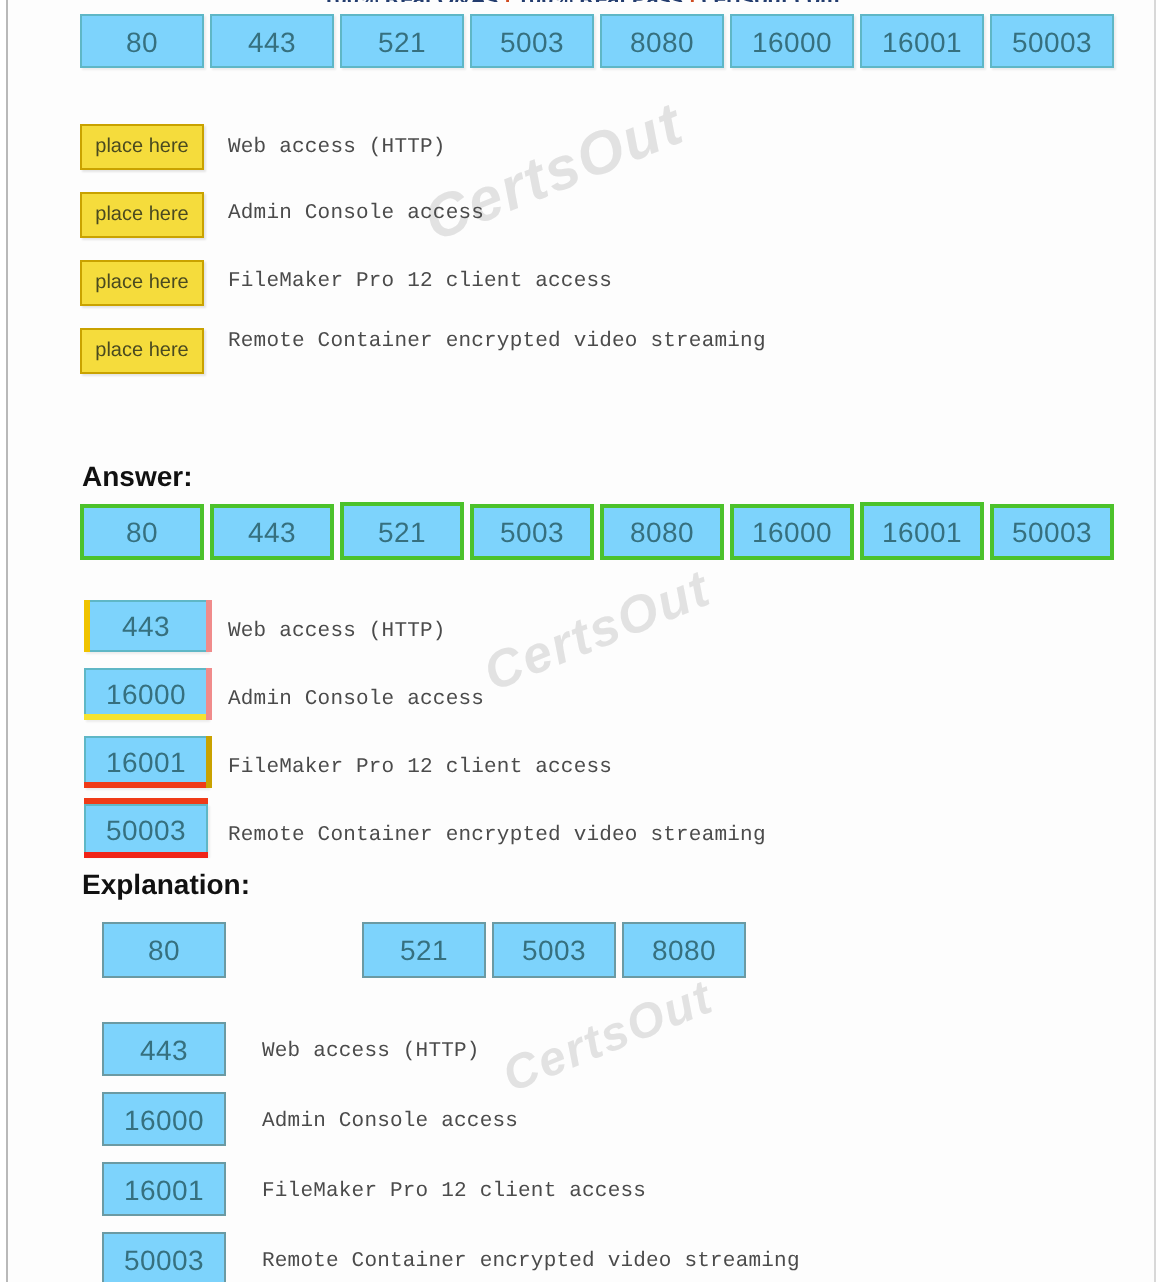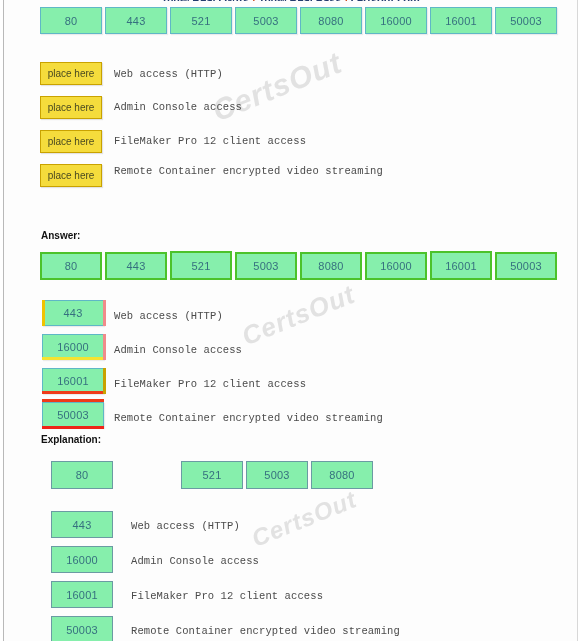--- a/index.html
+++ b/index.html
@@ -58,23 +58,23 @@
     white-space: nowrap;
     overflow: hidden;
     height: 7px;
     line-height: 12px;
   }
   .top-banner .sep { color: #cf4b20; }
 
   
   .chip {
     position: absolute;
-    background: #86efac;
+    background: #7dd3fc;
     color: #36707f;
-    font-size: 11px;
+    font-size: 14px;
     font-family: "Liberation Sans", sans-serif;
     display: flex;
     align-items: center;
     justify-content: center;
     letter-spacing: 0.2px;
   }
   .chip-plain {
     border: 1px solid #5fb7c6;
     box-shadow: 1px 1px 1px rgba(0,0,0,0.07);
   }
@@ -101,21 +101,21 @@
     font-size: 10.5px;
     color: #4b4b4b;
     white-space: nowrap;
     letter-spacing: 0.1px;
   }
 
   
   .section-head {
     position: absolute;
     font-family: "Liberation Sans", sans-serif;
-    font-size: 10px;
+    font-size: 14px;
     font-weight: bold;
     color: #111111;
     text-align: right;
   }
 
   
   .red-bar {
     position: absolute;
     background: #ef2418;
     height: 3px;

